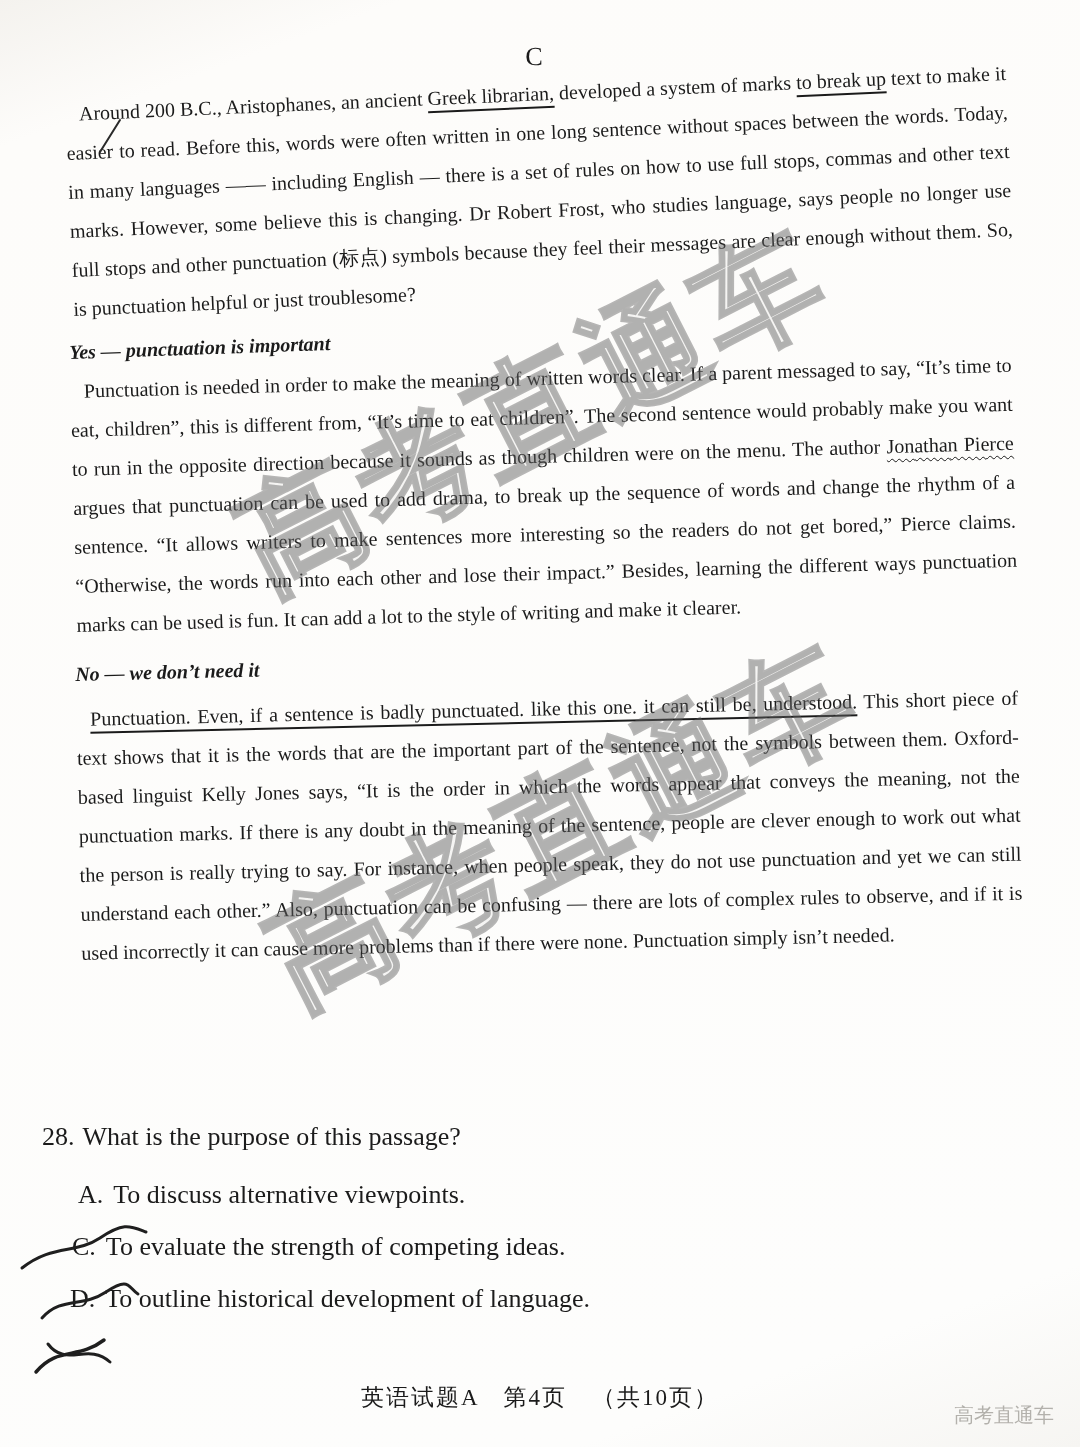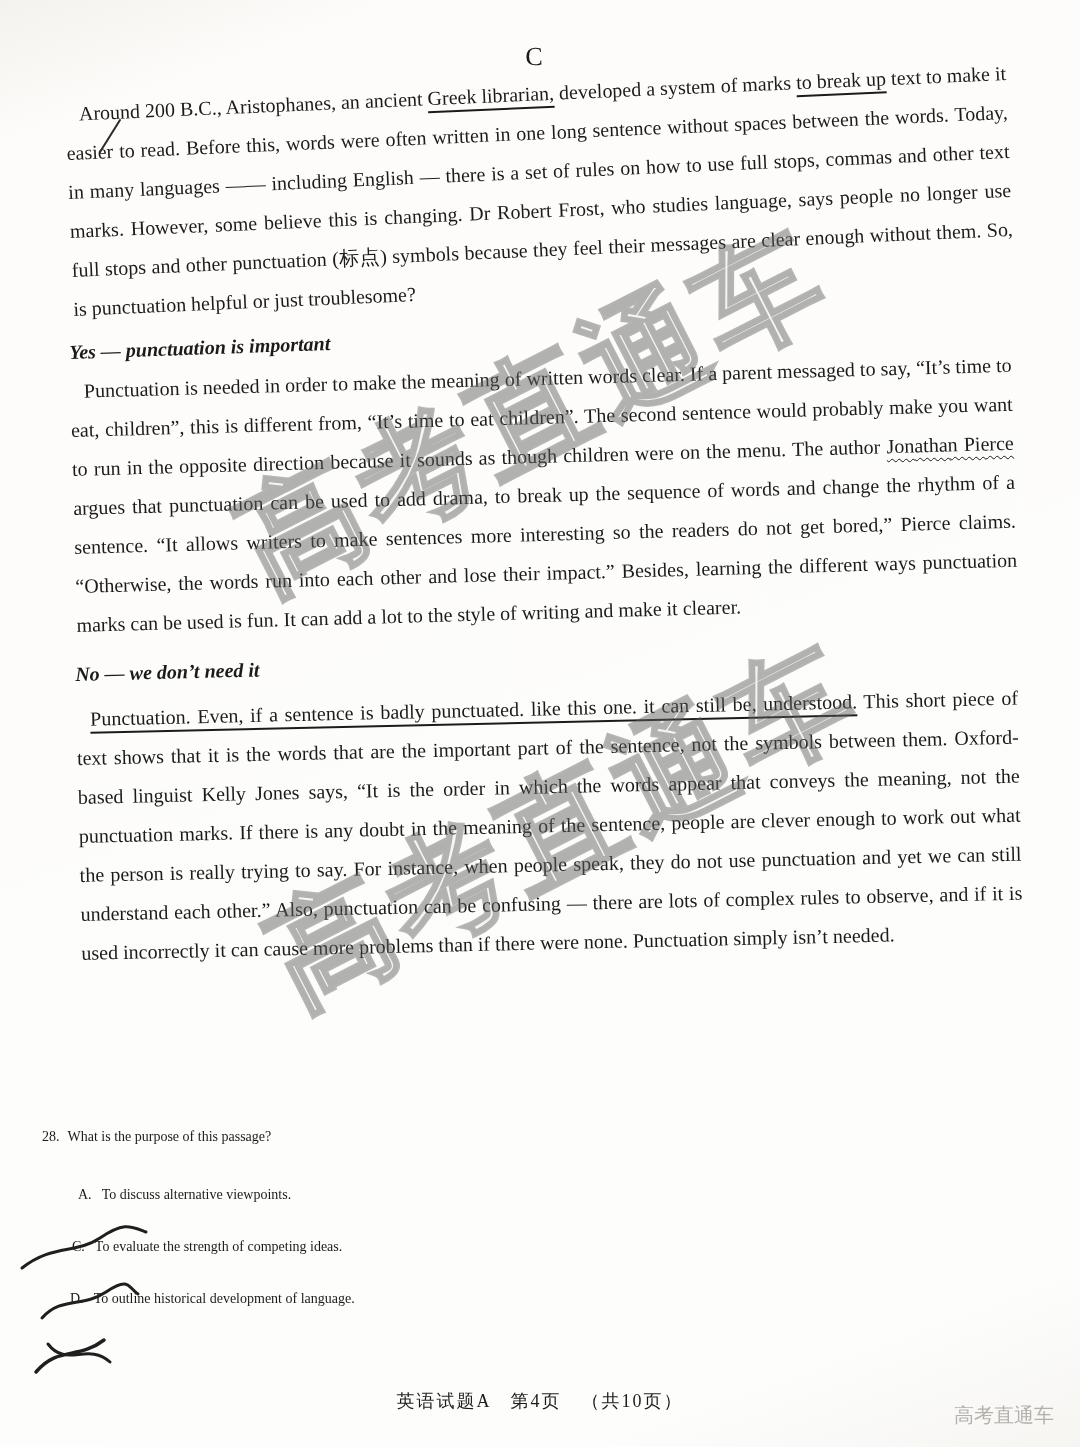--- a/index.html
+++ b/index.html
@@ -64,36 +64,36 @@
   .h-yes { transform: rotate(-0.9deg); transform-origin: left top; }
   .h-no  { transform: rotate(-0.3deg); margin-top: 18px; margin-bottom: 14px; transform-origin: left top; }
 
   .u { text-decoration: underline; text-underline-offset: 6px; text-decoration-thickness: 1.5px; }
   .u-wavy { text-decoration: underline wavy; text-underline-offset: 5px; text-decoration-thickness: 1px; }
 
   .question-block {
     position: absolute;
     top: 1122px; left: 42px; right: 70px;
     z-index: 2;
-    font-size: 14px;
+    font-size: 26px;
   }
   .question-stem { line-height: 30px; }
   .question-stem .q-num { margin-right: 8px; }
   .option-row { margin-top: 28px; padding-left: 36px; line-height: 30px; }
   .option-row .opt-label { margin-right: 10px; }
   .opt-b { margin-top: 22px; padding-left: 32px; }
   .opt-c { margin-top: 22px; padding-left: 30px; }
   .opt-d { margin-top: 22px; padding-left: 28px; }
 
   .footer-center {
     position: absolute;
     left: 0; right: 0;
     bottom: 34px;
     text-align: center;
-    font-size: 18px;
+    font-size: 23px;
     z-index: 2;
     letter-spacing: 2px;
   }
   .footer-brand {
     position: absolute;
     right: 26px;
     bottom: 18px;
     font-size: 20px;
     color: #b3b1ac;
     font-family: "DejaVu Sans", sans-serif;

